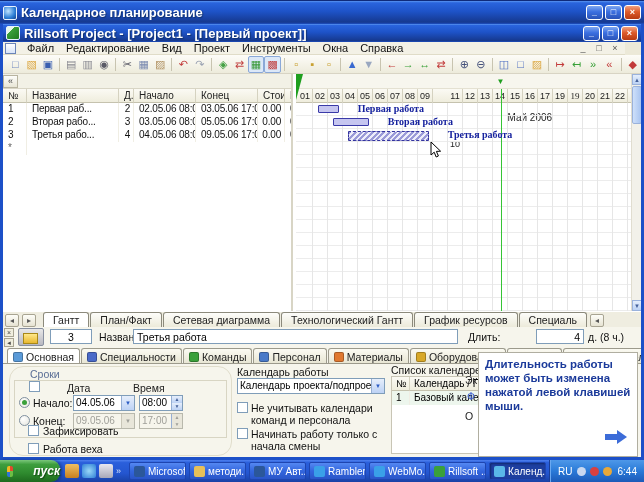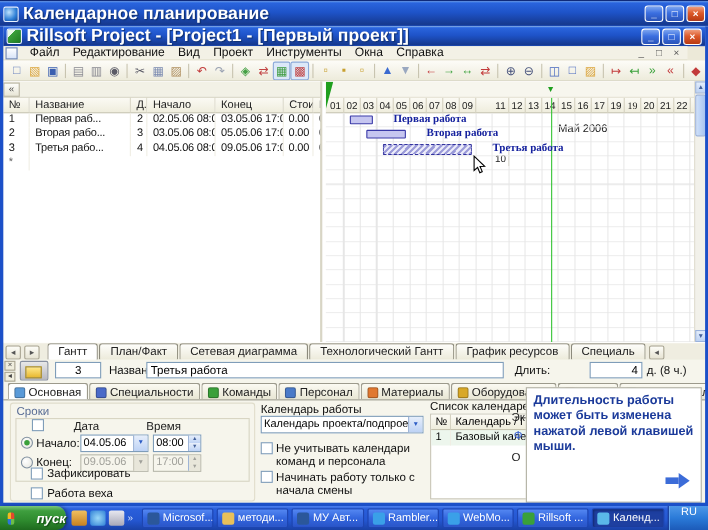--- a/index.html
+++ b/index.html
@@ -9,21 +9,21 @@
 
   
   .titlebar { position:absolute; left:0; display:flex; align-items:center; padding:0 3px;
     background:linear-gradient(180deg,#5A96F2 0%,#2A64DD 8%,#1E53C8 45%,#16398F 92%,#1E4FC0 100%);
     color:#fff; font-weight:bold; }
   #t1 { top:0; width:644px; height:24px; border-top:1px solid #0F2A7A; }
   #t2 { top:24px; left:3px; width:638px; height:18px; }
   .wicon { width:14px; height:14px; margin-right:4px; border-radius:2px; flex:0 0 auto;
     background:radial-gradient(circle at 35% 35%,#BFE3FF,#2E7FD6 60%,#14438F); border:1px solid #E8F2FF; }
   .wicon.rill { background:linear-gradient(135deg,#E8F8E8 30%,#3AA03A 31%,#1E7A1E); }
-  .wtitle { flex:1; white-space:nowrap; overflow:hidden; text-shadow:1px 1px 1px #10306E; font-size:16px; }
+  .wtitle { flex:1; white-space:nowrap; overflow:hidden; text-shadow:1px 1px 1px #10306E; font-size:13px; }
   .wbtns { display:flex; gap:2px; }
   .wb { width:17px; height:15px; border:1px solid #fff; border-radius:3px; color:#fff;
     font-size:9px; line-height:12px; text-align:center; font-weight:bold;
     background:linear-gradient(180deg,#7FA7F0,#3B6FE0 45%,#2A53B8); }
   .wb.close { background:linear-gradient(180deg,#F0A080,#DD5A2A 45%,#B83A12); }
 
   
   .frame { position:absolute; background:#1C50C8; z-index:40; }
   #frL { left:0; top:24px; width:3px; height:436px; }
   #frR { left:641px; top:24px; width:3px; height:436px; }
@@ -125,21 +125,21 @@
   .dtab { height:15px; padding:1px 5px 0; font-size:10.5px; display:flex; align-items:center; gap:3px;
     border:1px solid #9C9A8C; border-bottom:none; border-radius:3px 3px 0 0; margin-right:1px;
     background:linear-gradient(#FBFAF2,#E8E6D4); white-space:nowrap; color:#222; }
   .dtab.active { background:#fff; position:relative; z-index:2; }
   .dtab-ic { width:10px; height:10px; border-radius:2px; border:1px solid rgba(0,0,0,.25); }
 
   #dcontent { position:absolute; left:0; top:36px; width:100%; height:94px; background:#F6F5EC;
     border-top:1px solid #9C9A8C; font-size:10.5px; }
   .grp-title { color:#5A6E96; }
   #sroki { position:absolute; left:6px; top:2px; width:223px; height:90px;
-    border:1px solid #E0DDCB; border-radius:3px; padding:1px 5px; }
+    border:1px solid #E0DDCB; border-radius:14px; padding:1px 20px; }
   #sroki-box { position:absolute; left:4px; top:13px; width:213px; height:58px; border:1px solid #D8D5C3; }
   .colhdr { position:absolute; top:1px; font-size:10.5px; color:#222; }
   .radio { position:absolute; width:11px; height:11px; border:1px solid #8090A0; border-radius:50%;
     background:radial-gradient(circle at 35% 35%,#fff,#E4E4DC); }
   .radio.sel::after { content:""; position:absolute; left:2px; top:2px; width:5px; height:5px;
     border-radius:50%; background:#3AA03A; }
   .cb { position:absolute; width:11px; height:11px; border:1px solid #7F9DB9; background:#fff; }
   .infield { position:absolute; height:16px; border:1px solid #7F9DB9; background:#fff; display:flex; }
   .infield .txt { flex:1; padding:1px 2px; font-size:10px; white-space:nowrap; overflow:hidden; }
   .infield .arr { width:13px; background:linear-gradient(#E6EEFB,#BDD2F5); border-left:1px solid #96AFD4;
@@ -186,21 +186,21 @@
   .ql-ic { width:14px; height:14px; border-radius:2px; }
   .ql-more { color:#D8E4FC; font-size:9px; }
   #taskbtns { flex:1; display:flex; gap:3px; padding:0 3px; overflow:hidden; }
   .taskbtn { flex:1; min-width:0; height:18px; border-radius:2px; display:flex; align-items:center; gap:3px;
     padding:0 4px; color:#fff; font-size:10px; white-space:nowrap; overflow:hidden;
     background:linear-gradient(#5588F2,#3366DE 50%,#2A55C8); border:1px solid #1E45B0; }
   .taskbtn.active { background:#1E3FA0; box-shadow:inset 1px 1px 2px #122A70; }
   .tb-ic { width:11px; height:11px; border-radius:2px; flex:0 0 auto; }
   #tray { height:22px; display:flex; align-items:center; gap:4px; padding:0 7px 0 8px;
     background:linear-gradient(180deg,#4E98E8 0%,#2A7AD8 50%,#1C5AB8 100%);
-    border-left:1px solid #1A3E98; box-shadow:inset 1px 0 0 #6AA8F0; color:#fff;flex-direction:column; }
+    border-left:1px solid #1A3E98; box-shadow:inset 1px 0 0 #6AA8F0; color:#fff; }
   #tray .lang { font-size:10px; }
   .tray-ic { width:9px; height:9px; border-radius:50%; }
   #tray .clock { font-size:10px; margin-left:2px; }
 
   
   #cursor { position:absolute; left:430px; top:141px; z-index:35; }
 </style>
 </head>
 <body>
 

